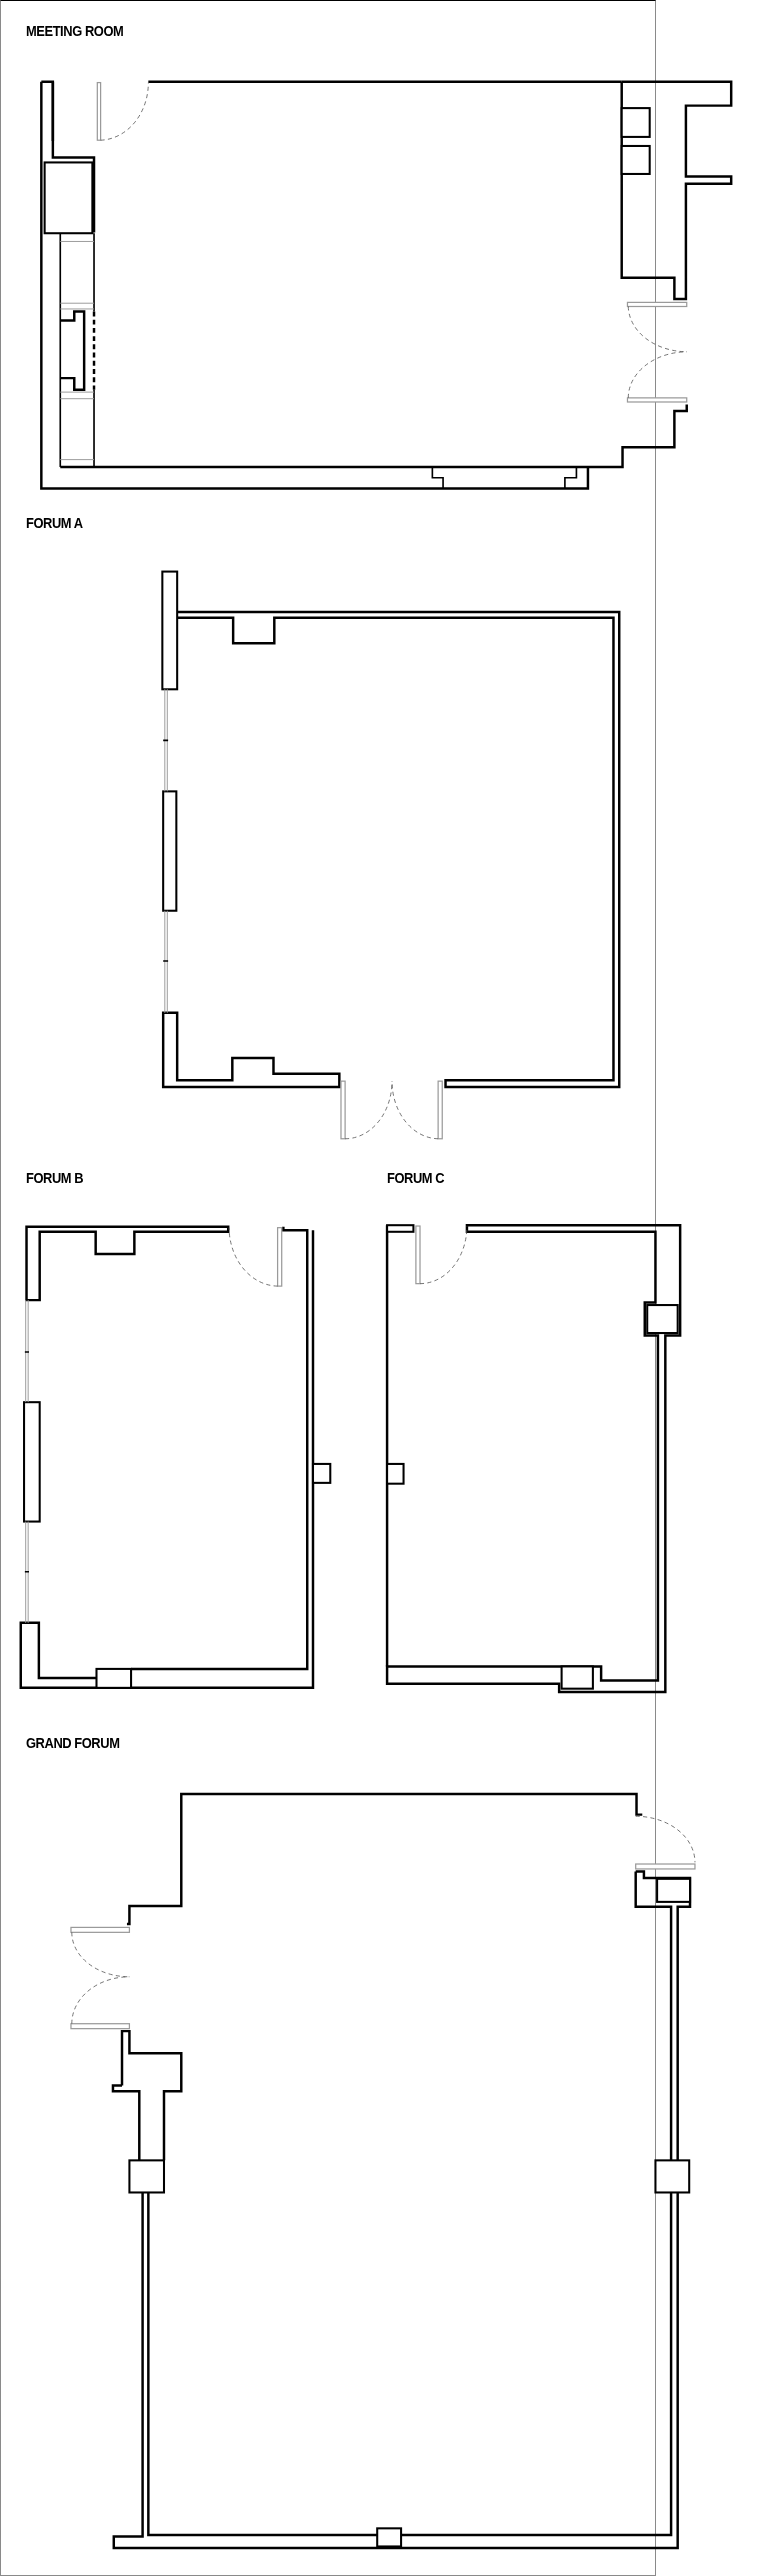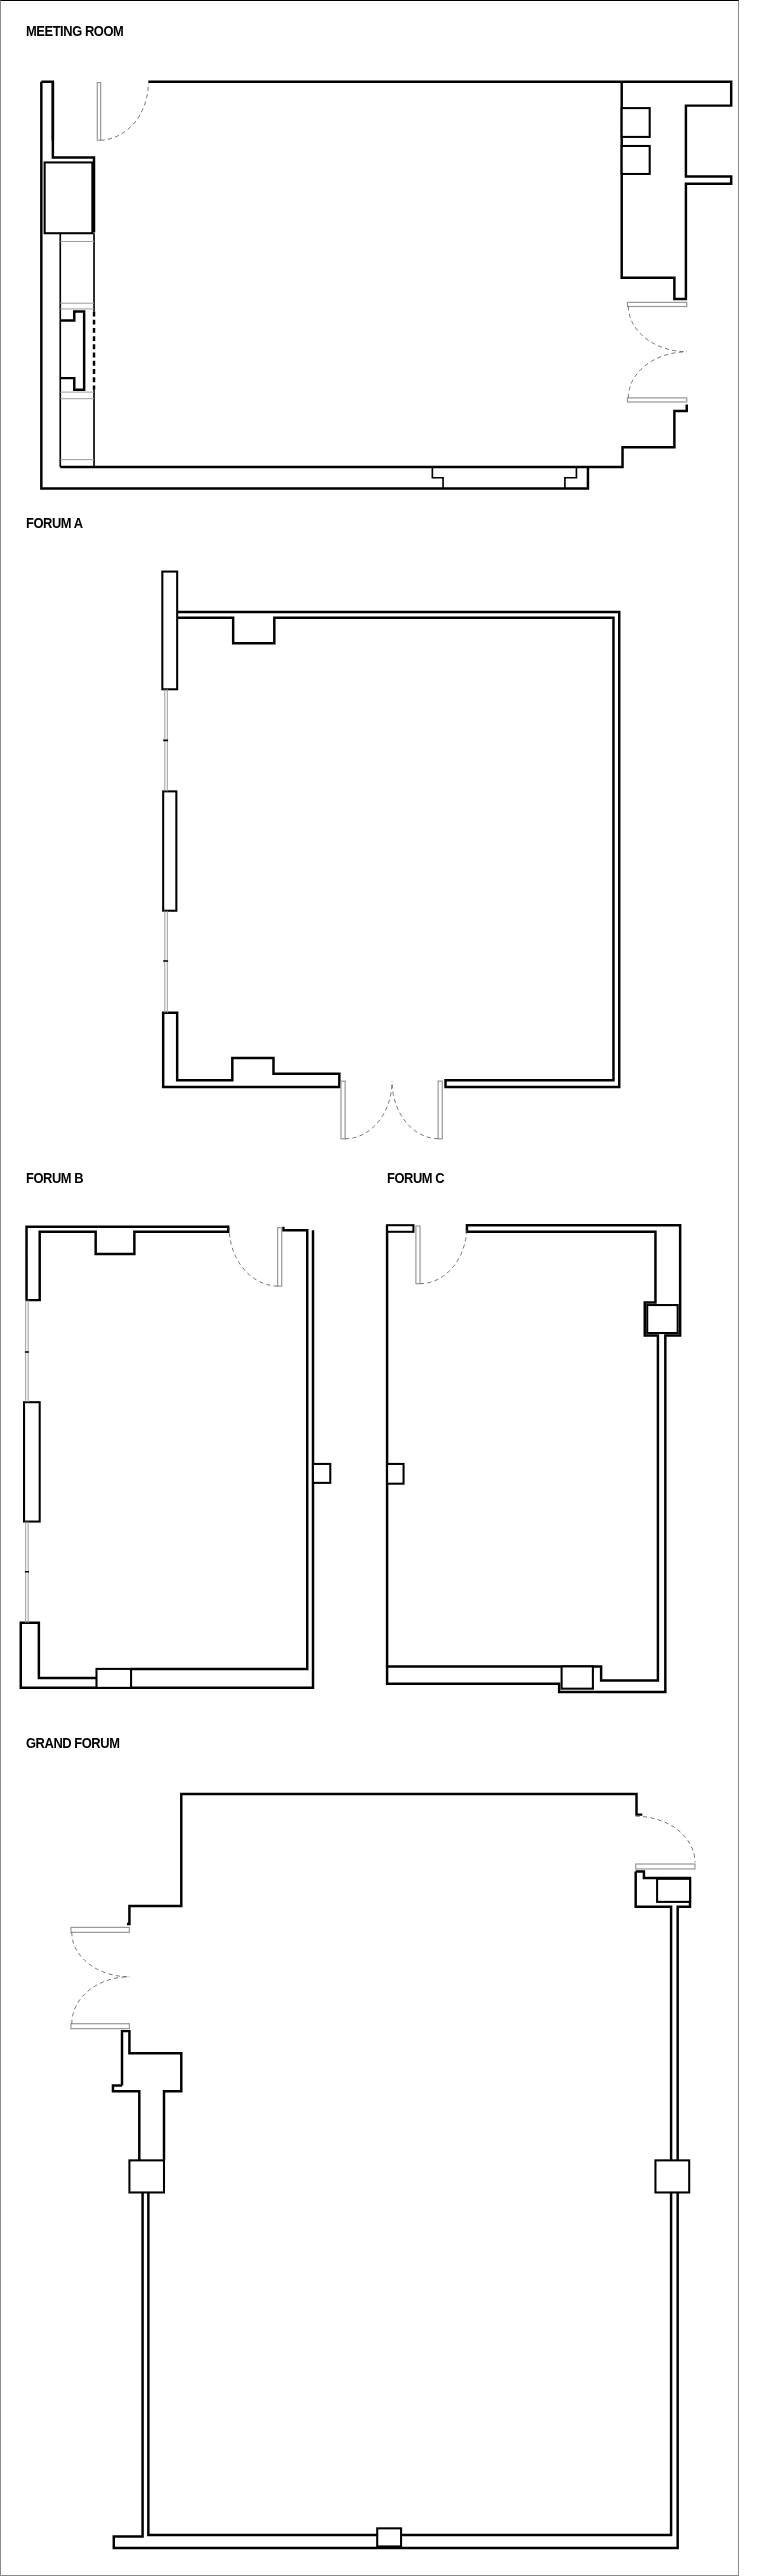--- a/index.html
+++ b/index.html
@@ -1,17 +1,17 @@
 <!DOCTYPE html>
 <html style="font-size:13px"><head>
 <meta charset="utf-8">
 <style>
   html, body { margin: 0; padding: 0; background: #ffffff; }
   body { width: 759px; height: 2576px; position: relative; overflow: hidden; }
-  .page { position: absolute; left: 0; top: 0; width: 739px; height: 2576px; box-sizing: border-box;
+  .page { position: absolute; left: 0; top: 0; width: 656px; height: 2576px; box-sizing: border-box;
           border-top: 0.8px solid #000; border-left: 1.6px solid #8a8a8a; border-right: 1.6px solid #8a8a8a; border-bottom: 1.6px solid #8a8a8a; text-align: right; }
   .room-title { position: absolute; font-family: "Liberation Sans", sans-serif; font-weight: bold;
                 font-size: 15px; letter-spacing: -0.5px; color: #000; transform: scaleX(0.86); transform-origin: left top; white-space: nowrap; }
   svg.plan { position: absolute; left: 0; top: 0; }
   .w { fill: none; stroke: #000; stroke-width: 3; stroke-linejoin: miter; }
   .wt { fill: none; stroke: #000; stroke-width: 2; }
   .leaf { fill: #fff; stroke: #9a9a9a; stroke-width: 1.5; }
   .arc { fill: none; stroke: #555; stroke-width: 1; stroke-dasharray: 5 4; }
   .glass { fill: none; stroke: #9a9a9a; stroke-width: 1.2; }
   .dash { fill: none; stroke: #000; stroke-width: 3; stroke-dasharray: 6 4; }

